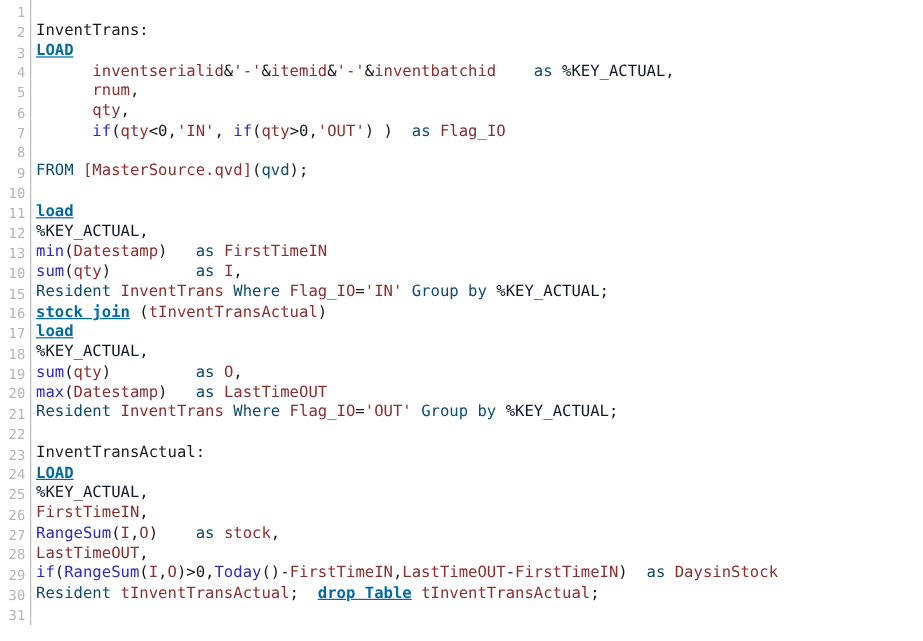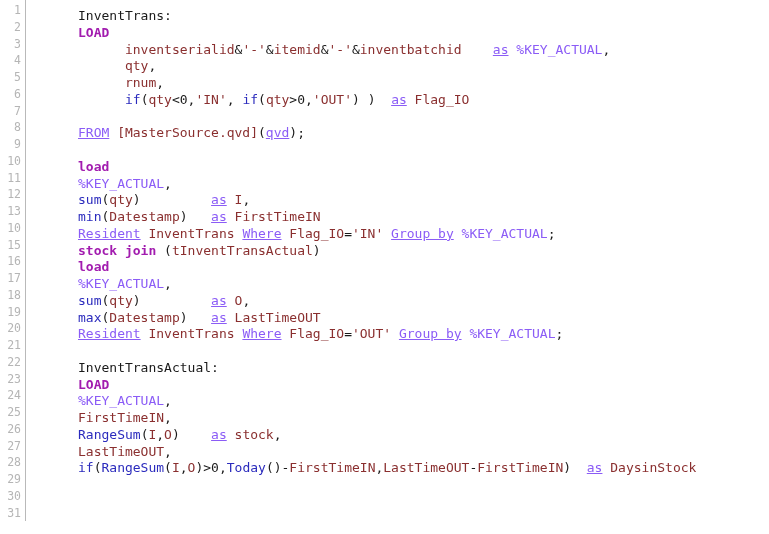--- a/index.html
+++ b/index.html
@@ -40,46 +40,45 @@
     color: #b5b5b5;
     text-align: right;
     padding-right: 4px;
     box-sizing: border-box;
     white-space: pre;
   }
 
   
   #code {
     flex: 1 1 auto;
-    padding-top: 8px;
+    padding-top: 18px;
     padding-left: 4px;
     box-sizing: border-box;
     overflow: hidden;
-    margin-left: 48px;
   }
   .cl {
     height: 16.75px;
     line-height: 16.75px;
     font-size: 13px;
     white-space: pre;
     color: #7b2b2b;
     letter-spacing: 0px;
   }
 
   
   .t-plain { color: #1a1a1a; }
   .t-id    { color: #8a2f2f; }
-  .t-kw    { color: #8b5cf6; text-decoration: underline; }
-  .t-kwb   { color: #a21caf; font-weight: bold; }
+  .t-kw    { color: #0c4a6e; }
+  .t-kwb   { color: #0369a1; font-weight: bold; text-decoration: underline; }
   .t-fn    { color: #2b2bbd; }
   .t-str   { color: #8a2f2f; }
   .t-num   { color: #1a1a1a; }
   .t-punct { color: #1a1a1a; }
   .t-file  { color: #8a2f2f; }
-  .t-key   { color: #8b5cf6; }
+  .t-key   { color: #0f172a; }
 </style>
 </head>
 <body>
 
 <div id="editor">
 
   <div id="gutter">
       <div class="ln">1</div>
       <div class="ln">2</div>
       <div class="ln">3</div>
@@ -110,40 +109,41 @@
       <div class="ln">28</div>
       <div class="ln">29</div>
       <div class="ln">30</div>
       <div class="ln">31</div>
     </div>
 
   <div id="code">
       <div class="cl"><span class="t-plain">InventTrans:</span></div>
       <div class="cl"><span class="t-kwb">LOAD</span></div>
       <div class="cl"><span class="t-plain">      </span><span class="t-id">inventserialid</span><span class="t-punct">&amp;</span><span class="t-str">'-'</span><span class="t-punct">&amp;</span><span class="t-id">itemid</span><span class="t-punct">&amp;</span><span class="t-str">'-'</span><span class="t-punct">&amp;</span><span class="t-id">inventbatchid</span><span class="t-plain">    </span><span class="t-kw">as</span><span class="t-plain"> </span><span class="t-key">%KEY_ACTUAL</span><span class="t-punct">,</span></div>
+      <div class="cl"><span class="t-plain">      </span><span class="t-id">rnum</span><span class="t-punct">,</span></div>
       <div class="cl"><span class="t-plain">      </span><span class="t-id">qty</span><span class="t-punct">,</span></div>
-      <div class="cl"><span class="t-plain">      </span><span class="t-id">rnum</span><span class="t-punct">,</span></div>
       <div class="cl"><span class="t-plain">      </span><span class="t-fn">if</span><span class="t-punct">(</span><span class="t-id">qty</span><span class="t-punct">&lt;</span><span class="t-num">0</span><span class="t-punct">,</span><span class="t-str">'IN'</span><span class="t-punct">, </span><span class="t-fn">if</span><span class="t-punct">(</span><span class="t-id">qty</span><span class="t-punct">&gt;</span><span class="t-num">0</span><span class="t-punct">,</span><span class="t-str">'OUT'</span><span class="t-punct">) )</span><span class="t-plain">  </span><span class="t-kw">as</span><span class="t-plain"> </span><span class="t-id">Flag_IO</span></div>
       <div class="cl">&nbsp;</div>
       <div class="cl"><span class="t-kw">FROM</span><span class="t-plain"> </span><span class="t-file">[MasterSource.qvd]</span><span class="t-punct">(</span><span class="t-kw">qvd</span><span class="t-punct">);</span></div>
       <div class="cl">&nbsp;</div>
       <div class="cl"><span class="t-kwb">load</span></div>
       <div class="cl"><span class="t-key">%KEY_ACTUAL</span><span class="t-punct">,</span></div>
+      <div class="cl"><span class="t-fn">min</span><span class="t-punct">(</span><span class="t-id">Datestamp</span><span class="t-punct">)</span><span class="t-plain">   </span><span class="t-kw">as</span><span class="t-plain"> </span><span class="t-id">FirstTimeIN</span></div>
       <div class="cl"><span class="t-fn">sum</span><span class="t-punct">(</span><span class="t-id">qty</span><span class="t-punct">)</span><span class="t-plain">         </span><span class="t-kw">as</span><span class="t-plain"> </span><span class="t-id">I</span><span class="t-punct">,</span></div>
-      <div class="cl"><span class="t-fn">min</span><span class="t-punct">(</span><span class="t-id">Datestamp</span><span class="t-punct">)</span><span class="t-plain">   </span><span class="t-kw">as</span><span class="t-plain"> </span><span class="t-id">FirstTimeIN</span></div>
       <div class="cl"><span class="t-kw">Resident</span><span class="t-plain"> </span><span class="t-id">InventTrans</span><span class="t-plain"> </span><span class="t-kw">Where</span><span class="t-plain"> </span><span class="t-id">Flag_IO</span><span class="t-punct">=</span><span class="t-str">'IN'</span><span class="t-plain"> </span><span class="t-kw">Group by</span><span class="t-plain"> </span><span class="t-key">%KEY_ACTUAL</span><span class="t-punct">;</span></div>
       <div class="cl"><span class="t-kwb">stock join</span><span class="t-punct"> (</span><span class="t-id">tInventTransActual</span><span class="t-punct">)</span></div>
       <div class="cl"><span class="t-kwb">load</span></div>
       <div class="cl"><span class="t-key">%KEY_ACTUAL</span><span class="t-punct">,</span></div>
       <div class="cl"><span class="t-fn">sum</span><span class="t-punct">(</span><span class="t-id">qty</span><span class="t-punct">)</span><span class="t-plain">         </span><span class="t-kw">as</span><span class="t-plain"> </span><span class="t-id">O</span><span class="t-punct">,</span></div>
       <div class="cl"><span class="t-fn">max</span><span class="t-punct">(</span><span class="t-id">Datestamp</span><span class="t-punct">)</span><span class="t-plain">   </span><span class="t-kw">as</span><span class="t-plain"> </span><span class="t-id">LastTimeOUT</span></div>
       <div class="cl"><span class="t-kw">Resident</span><span class="t-plain"> </span><span class="t-id">InventTrans</span><span class="t-plain"> </span><span class="t-kw">Where</span><span class="t-plain"> </span><span class="t-id">Flag_IO</span><span class="t-punct">=</span><span class="t-str">'OUT'</span><span class="t-plain"> </span><span class="t-kw">Group by</span><span class="t-plain"> </span><span class="t-key">%KEY_ACTUAL</span><span class="t-punct">;</span></div>
       <div class="cl">&nbsp;</div>
       <div class="cl"><span class="t-plain">InventTransActual:</span></div>
       <div class="cl"><span class="t-kwb">LOAD</span></div>
       <div class="cl"><span class="t-key">%KEY_ACTUAL</span><span class="t-punct">,</span></div>
       <div class="cl"><span class="t-id">FirstTimeIN</span><span class="t-punct">,</span></div>
       <div class="cl"><span class="t-fn">RangeSum</span><span class="t-punct">(</span><span class="t-id">I</span><span class="t-punct">,</span><span class="t-id">O</span><span class="t-punct">)</span><span class="t-plain">    </span><span class="t-kw">as</span><span class="t-plain"> </span><span class="t-id">stock</span><span class="t-punct">,</span></div>
       <div class="cl"><span class="t-id">LastTimeOUT</span><span class="t-punct">,</span></div>
       <div class="cl"><span class="t-fn">if</span><span class="t-punct">(</span><span class="t-fn">RangeSum</span><span class="t-punct">(</span><span class="t-id">I</span><span class="t-punct">,</span><span class="t-id">O</span><span class="t-punct">)</span><span class="t-punct">&gt;</span><span class="t-num">0</span><span class="t-punct">,</span><span class="t-fn">Today</span><span class="t-punct">()</span><span class="t-punct">-</span><span class="t-id">FirstTimeIN</span><span class="t-punct">,</span><span class="t-id">LastTimeOUT</span><span class="t-punct">-</span><span class="t-id">FirstTimeIN</span><span class="t-punct">)</span><span class="t-plain">  </span><span class="t-kw">as</span><span class="t-plain"> </span><span class="t-id">DaysinStock</span></div>
+      <div class="cl"><span class="t-kw">Resident</span><span class="t-plain"> </span><span class="t-id">tInventTransActual</span><span class="t-punct">;</span><span class="t-plain">  </span><span class="t-kwb">drop Table</span><span class="t-plain"> </span><span class="t-id">tInventTransActual</span><span class="t-punct">;</span></div>
     </div>
 
 </div>
 
 </body></html>

